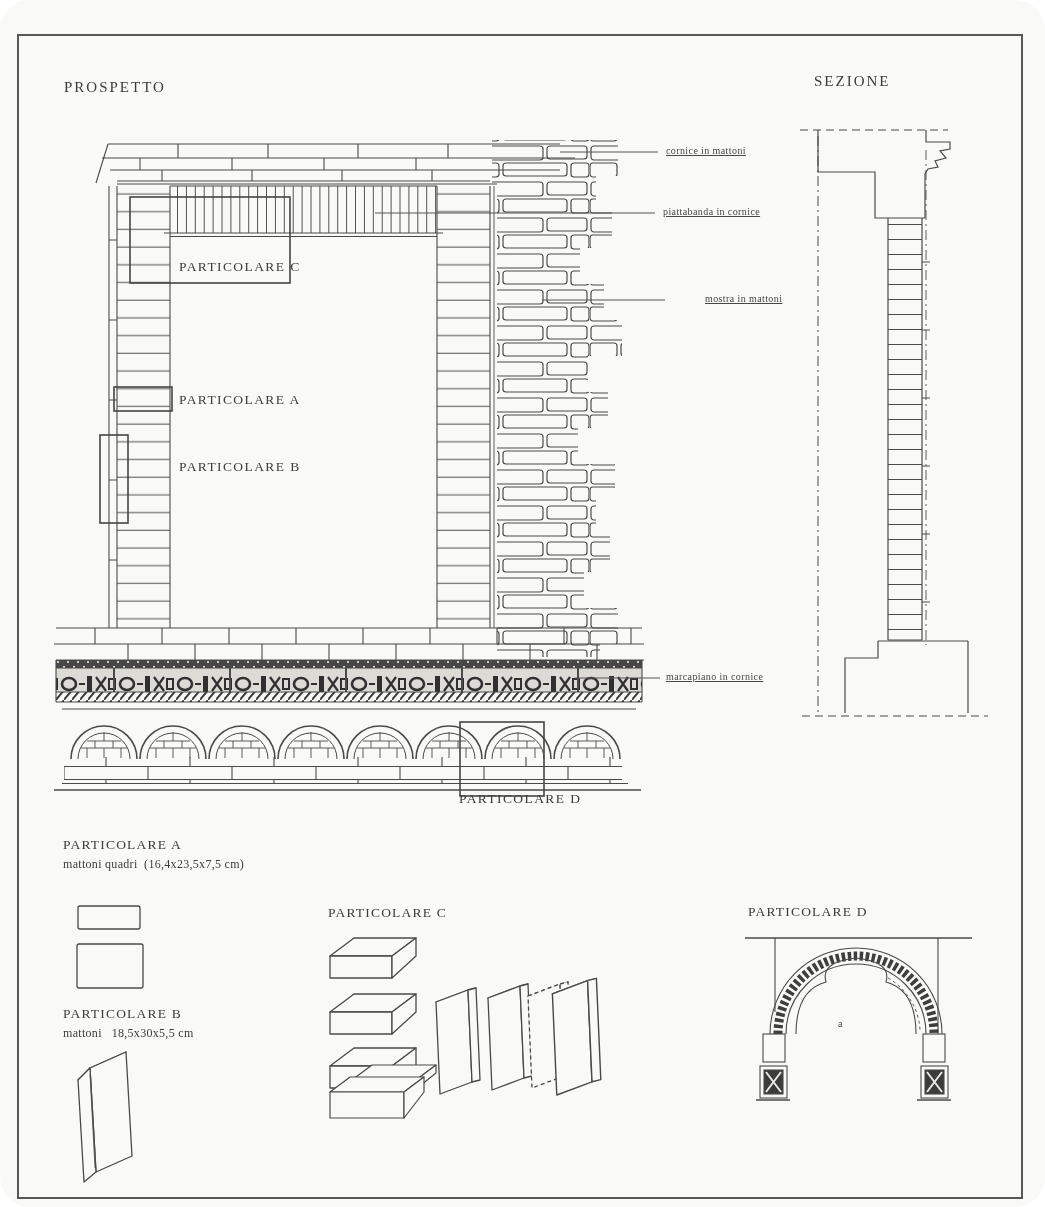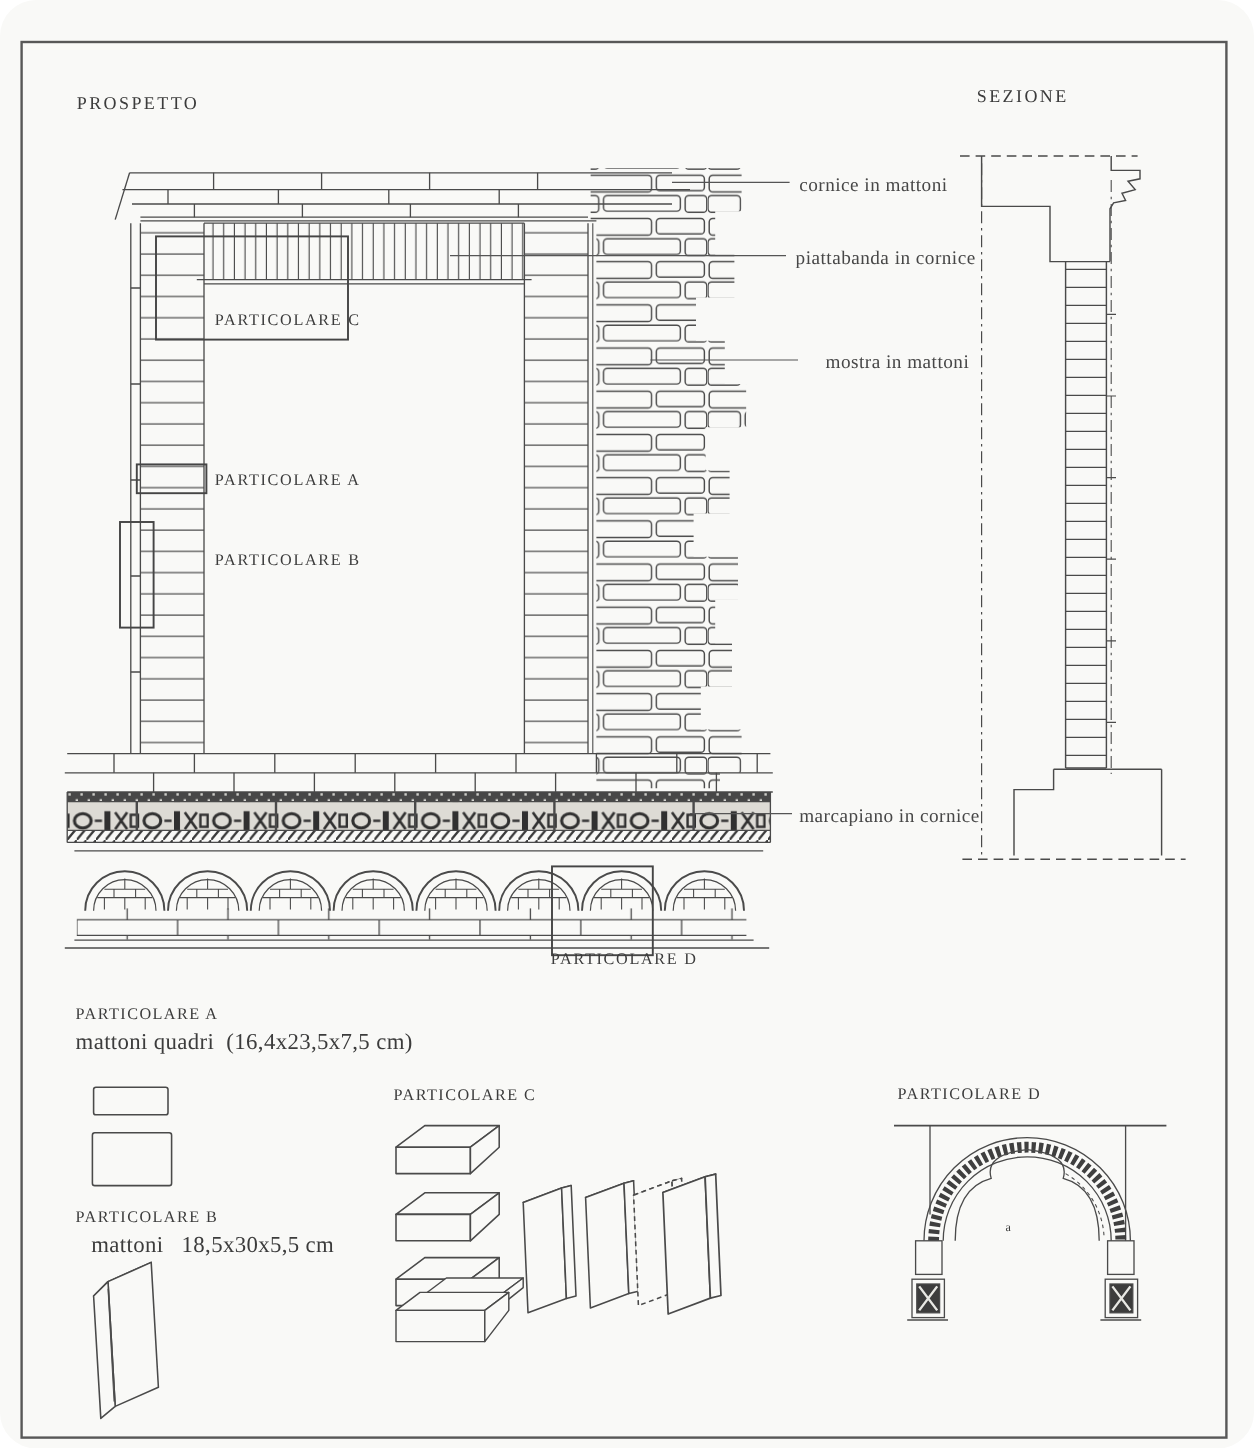--- a/index.html
+++ b/index.html
@@ -15,23 +15,23 @@
   #drawing{position:absolute;left:0;top:0;}
   .label{
     position:absolute;
     font-family:"Liberation Serif", serif;
     color:#3c3c3c;
     white-space:pre;
     line-height:1.25;
   }
   .t-big{font-size:15px;letter-spacing:2px;}
   .t-call{font-size:13.5px;letter-spacing:1.4px;}
-  .t-ann{font-size:16px;letter-spacing:0.4px;color:#474747;}
+  .t-ann{font-size:10px;letter-spacing:0.4px;color:#474747;text-decoration:underline;}
   .t-head{font-size:13.5px;letter-spacing:1.2px;}
-  .t-sub{font-size:19px;letter-spacing:0.3px;}
+  .t-sub{font-size:12px;letter-spacing:0.3px;}
   .t-mark{font-size:10px;}
 </style>
 </head>
 <body>
 
 <div id="page">
 
   <svg id="drawing" width="1045" height="1207" viewBox="0 0 1045 1207">
     <defs>
 
@@ -261,30 +261,30 @@
       <path d="M927,1072 L942,1092 M942,1072 L927,1092" stroke="#e8e8e4" stroke-width="2"></path>
       <path d="M917,1100 H951" stroke-width="1.4"></path>
     </g>
   </svg>
 
   <div class="label t-big" style="left:64px;top:78px;">PROSPETTO</div>
   <div class="label t-big" style="left:814px;top:72px;text-align:center;">SEZIONE</div>
 
   <div class="label t-ann" style="left:666px;top:145px;">cornice in mattoni</div>
   <div class="label t-ann" style="left:663px;top:206px;">piattabanda in cornice</div>
-  <div class="label t-ann" style="left:688px;top:293px;">mostra in mattoni</div>
+  <div class="label t-ann" style="left:705px;top:293px;">mostra in mattoni</div>
   <div class="label t-ann" style="left:666px;top:671px;">marcapiano in cornice</div>
 
   <div class="label t-call" style="left:179px;top:259px;">PARTICOLARE C</div>
   <div class="label t-call" style="left:179px;top:392px;">PARTICOLARE A</div>
   <div class="label t-call" style="left:179px;top:459px;">PARTICOLARE B</div>
   <div class="label t-call" style="left:459px;top:791px;">PARTICOLARE D</div>
 
   <div class="label t-head" style="left:63px;top:837px;">PARTICOLARE A</div>
   <div class="label t-sub" style="left:63px;top:857px;">mattoni quadri  (16,4x23,5x7,5 cm)</div>
 
   <div class="label t-head" style="left:63px;top:1006px;">PARTICOLARE B</div>
-  <div class="label t-sub" style="left:63px;top:1026px;margin-left:13px;">mattoni   18,5x30x5,5 cm</div>
+  <div class="label t-sub" style="left:63px;top:1026px;">mattoni   18,5x30x5,5 cm</div>
 
   <div class="label t-head" style="left:328px;top:905px;">PARTICOLARE C</div>
   <div class="label t-head" style="left:748px;top:904px;">PARTICOLARE D</div>
   <div class="label t-mark" style="left:838px;top:1018px;">a</div>
 </div>
 
 </body></html>

